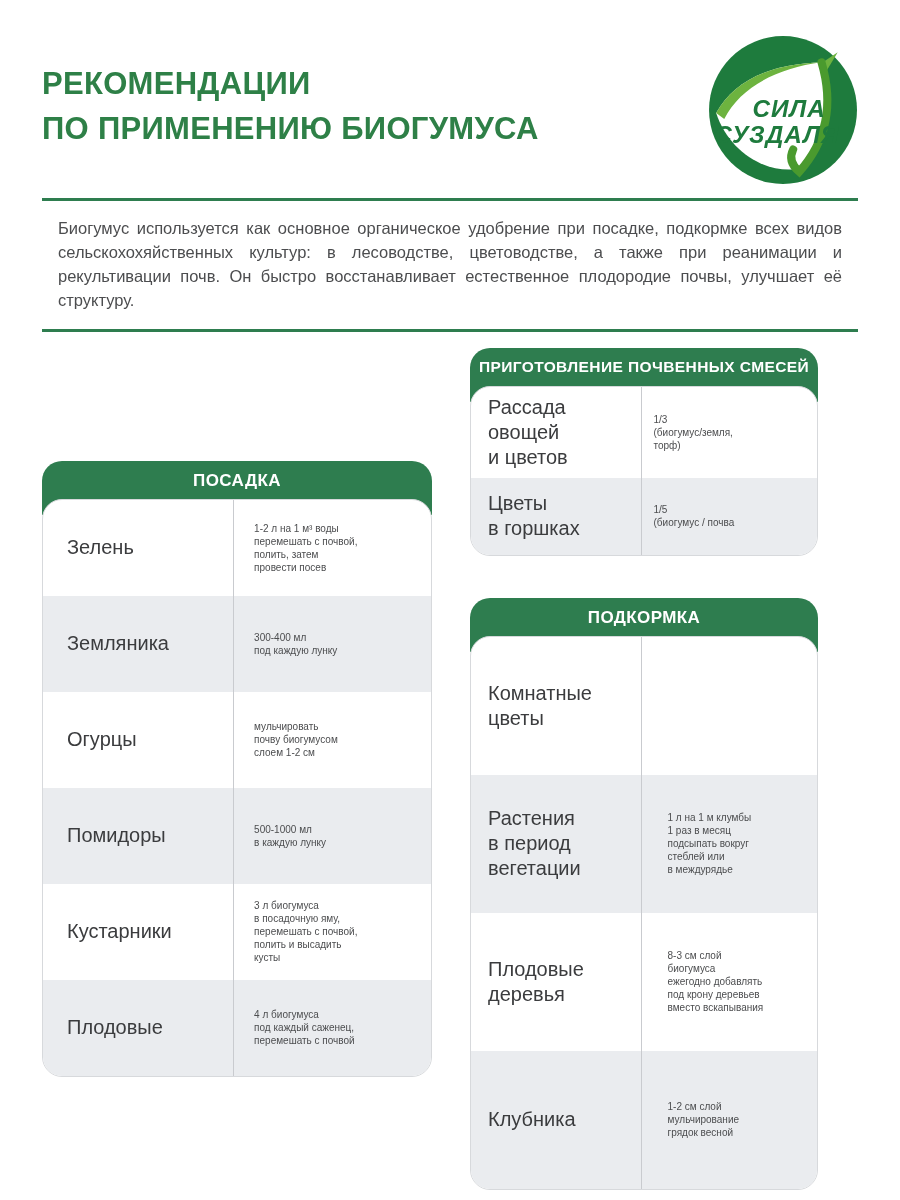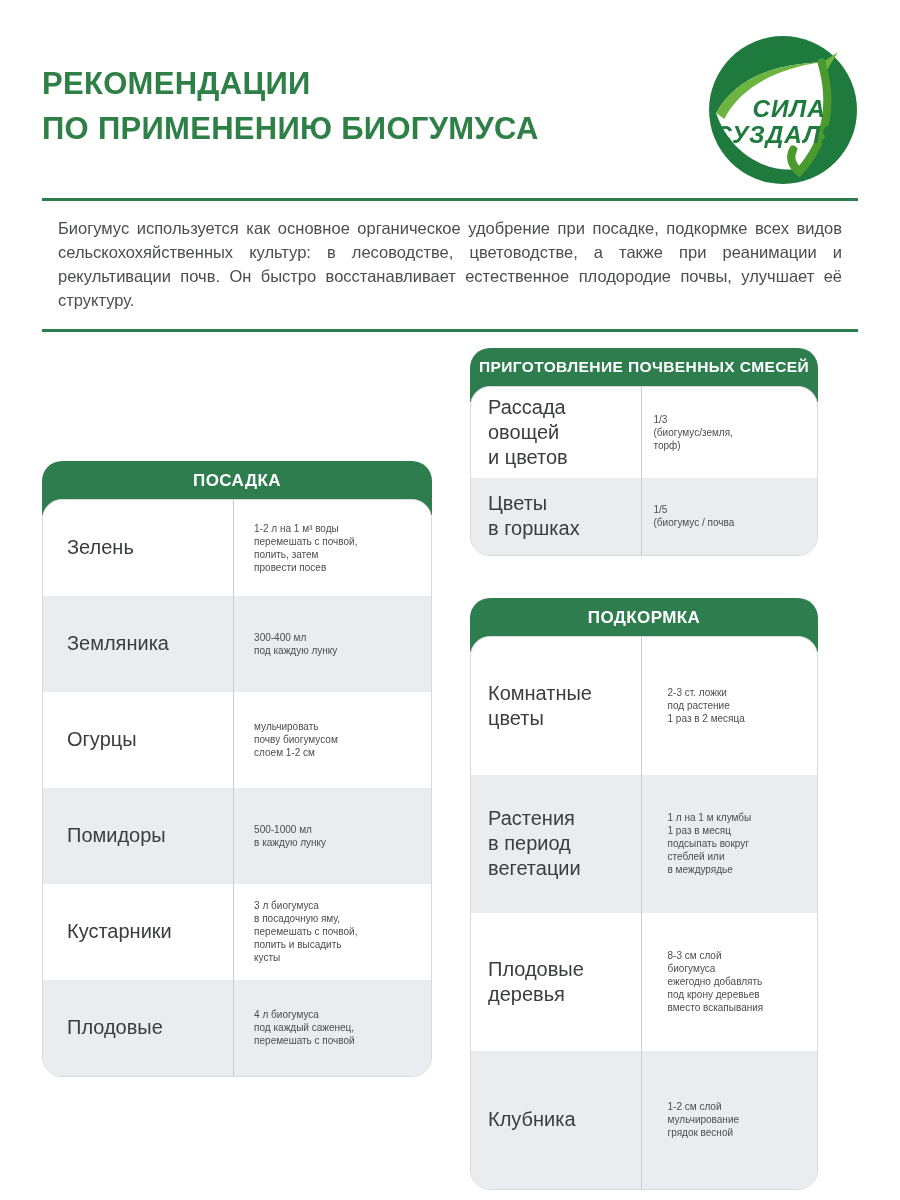--- a/index.html
+++ b/index.html
@@ -167,23 +167,20 @@
             <div class="vdivider"></div>
           </div>
       </div>
 
       <div class="card t-podkormka">
         <div class="card-header">ПОДКОРМКА</div>
         <div class="card-body">
             <div class="row">
               <div class="cell name">Комнатные
 цветы</div>
-              <div class="cell value">2-3 ст. ложки
-под растение
-1 раз в 2 месяца</div>
             </div>
             <div class="row">
               <div class="cell name">Растения
 в период
 вегетации</div>
               <div class="cell value">1 л на 1 м клумбы
 1 раз в месяц
 подсыпать вокруг
 стеблей или
 в междурядье</div>

